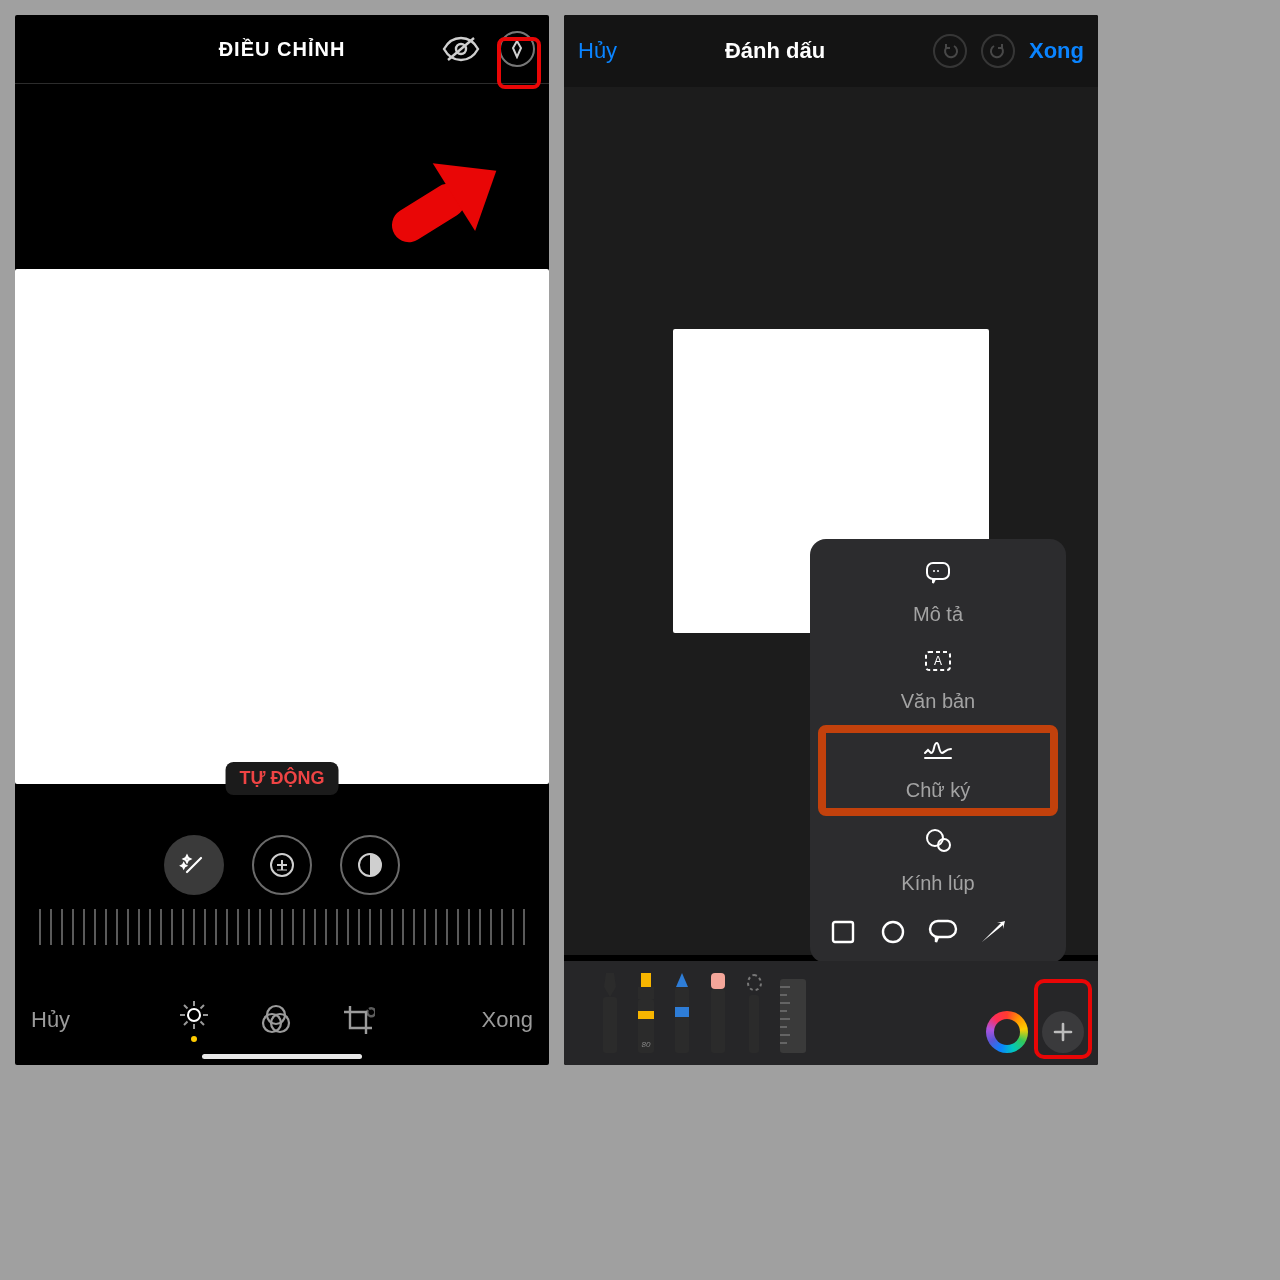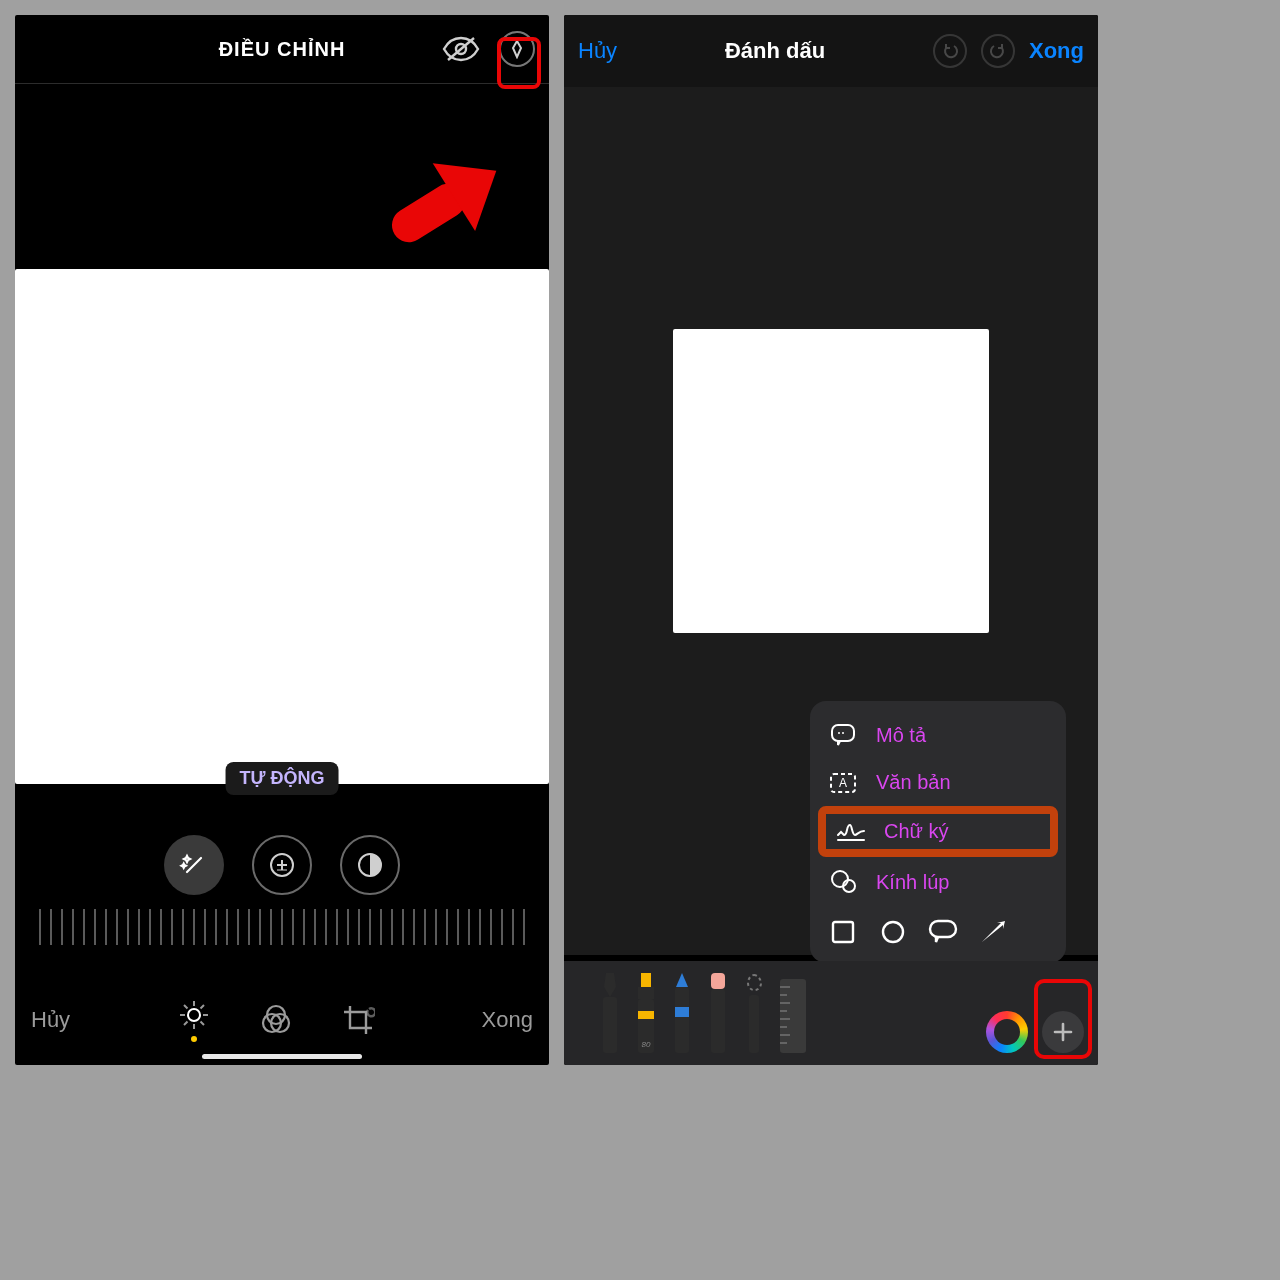--- a/index.html
+++ b/index.html
@@ -17,21 +17,21 @@
   .lhdr .title { font-size: 20px; font-weight: 600; letter-spacing: 1px; }
   .lhdr .eye, .lhdr .markup { position: absolute; top: 50%; transform: translateY(-50%); display: flex; align-items: center; justify-content: center; }
   .lhdr .eye { right: 68px; width: 40px; height: 40px; }
   .lhdr .markup { right: 14px; width: 36px; height: 36px; border: 2px solid #777; border-radius: 50%; }
   .red-box-markup { position: absolute; right: 8px; top: 22px; width: 44px; height: 52px; border: 4px solid #e90606; border-radius: 8px; pointer-events: none; }
 
   .lcanvas-wrap { height: 700px; display: flex; flex-direction: column; }
   .lblack-top { height: 185px; background: #000; }
   .lwhite { flex: 1; background: #fff; border-radius: 2px; }
 
-  .auto-pill { position: absolute; left: 50%; transform: translateX(-50%); bottom: 270px; background: #1b1b1b; color: #c4b5fd; border-radius: 8px; padding: 6px 14px; font-size: 18px; font-weight: 600; }
+  .auto-pill { position: absolute; left: 50%; transform: translateX(-50%); bottom: 270px; background: #1b1b1b; color: #ef4444; border-radius: 8px; padding: 6px 14px; font-size: 18px; font-weight: 600; }
 
   .ltool-row { position: absolute; left: 0; right: 0; bottom: 150px; height: 100px; display: flex; gap: 28px; justify-content: center; align-items: center; }
   .circle-btn { width: 60px; height: 60px; border-radius: 50%; display: flex; align-items: center; justify-content: center; }
   .circle-solid { background: #3a3a3a; }
   .circle-outl  { border: 2px solid #6a6a6a; }
 
   .ticks { position: absolute; left: 24px; right: 24px; bottom: 120px; height: 36px;
            background: repeating-linear-gradient(90deg, #5a5a5a 0 2px, transparent 2px 11px); }
 
   .lbottom-bar { position: absolute; left: 0; right: 0; bottom: 0; height: 90px; display: flex; align-items: center; justify-content: space-between; padding: 0 16px; }
@@ -45,21 +45,21 @@
   
   .rhdr { height: 72px; background: #141414; display: flex; align-items: center; justify-content: space-between; padding: 0 14px; position: relative; }
   .rtitle { font-size: 22px; font-weight: 700; }
   .rlink  { font-size: 22px; color: #0a84ff; }
   .ghost-circ { width: 34px; height: 34px; border-radius: 50%; display: flex; align-items: center; justify-content: center; opacity: .35; border: 2px solid #777; }
 
   .rcanvas-wrap { position: absolute; top: 72px; left: 0; right: 0; bottom: 110px; background: #1c1c1c; display: flex; align-items: center; justify-content: center; }
   .rwhite { width: 316px; height: 304px; background: #fff; border-radius: 2px; margin-top: -80px; }
 
   .popup { position: absolute; left: 246px; bottom: 102px; width: 256px; background: #2c2c2e; border-radius: 16px; padding: 10px 0; display: flex; flex-direction: column; }
-  .popup .item { display: flex; align-items: center; gap: 18px; padding: 12px 18px; font-size: 20px; color: #d946ef; }
+  .popup .item { display: flex; align-items: center; gap: 18px; padding: 12px 18px; font-size: 20px; color: #a3a3a3; flex-direction: column; }
   .popup .item .ic { width: 30px; display: flex; justify-content: center; }
   .popup .shape-row { display: flex; gap: 20px; padding: 10px 18px 6px; }
   .popup .shape-row .sh { width: 30px; height: 30px; display: flex; align-items: center; justify-content: center; }
   .red-box-sig { border: 8px solid #c2410c; border-radius: 8px; margin: 0 8px; }
 
   .rtoolbar { position: absolute; left: 0; right: 0; bottom: 0; height: 104px; background: #262628; display: flex; align-items: flex-end; padding: 0 14px 12px; gap: 10px; font-style: italic; }
   .pens { display: flex; gap: 8px; align-items: flex-end; margin-left: 18px; }
   .right-ctrls { margin-left: auto; display: flex; align-items: center; gap: 14px; }
   .color-ring { width: 42px; height: 42px; border-radius: 50%; background: conic-gradient(#ff3b30,#ff9500,#ffcc00,#34c759,#00c7be,#0a84ff,#5856d6,#af52de,#ff2d55,#ff3b30); display: flex; align-items: center; justify-content: center; }
   .color-ring::after { content: ""; width: 26px; height: 26px; border-radius: 50%; background: #262628; }

